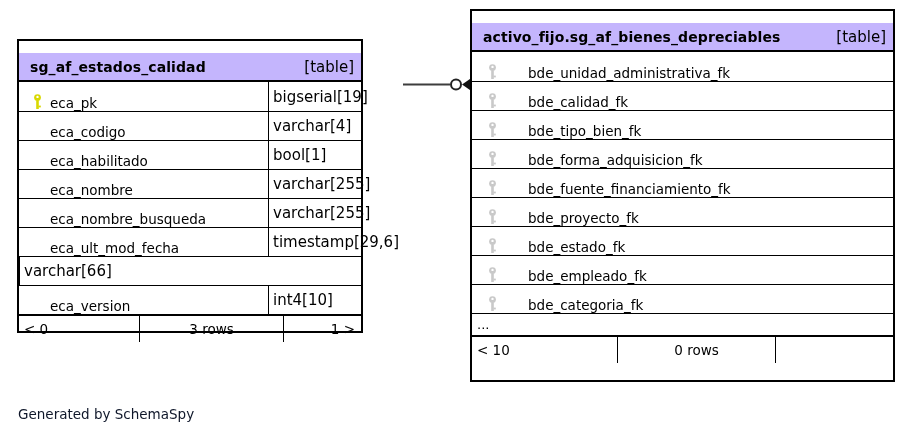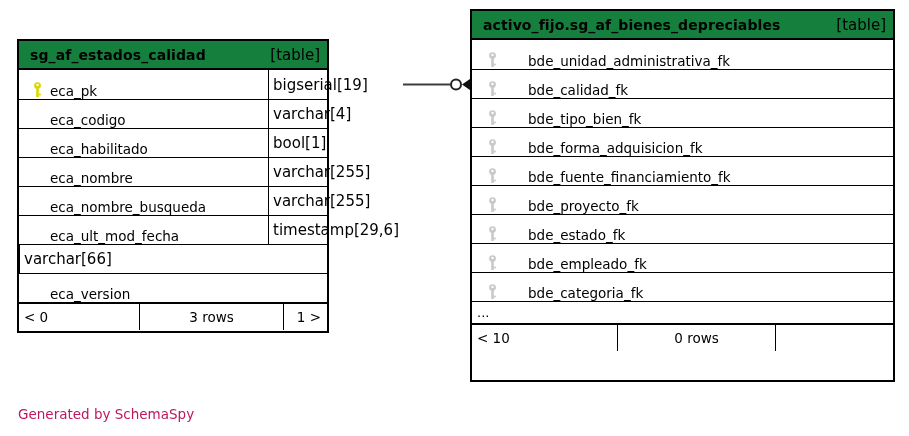--- a/index.html
+++ b/index.html
@@ -14,24 +14,25 @@
   }
   .tbl {
     position: absolute;
     background: #fff;
     border: 2px solid #000;
   }
   .tbl-header {
     display: flex;
     justify-content: space-between;
     align-items: center;
-    background: #15803d;
+    background: #c4b5fd;
     border-bottom: 2px solid #000;
     height: 29px;
     padding: 0 7px 0 11px;
+    margin-top: 12px;
   }
   .tbl-title { font-weight: bold; font-size: 14px; letter-spacing: 0.1px; }
   .tbl-badge { font-size: 15px; font-weight: normal; }
   .rows .row { height: 29px; display: flex; align-items: stretch; font-size: 13.5px; }
   .rows .row + .row { border-top: 1px solid #000; }
   .cell-name {
     display: flex; align-items: flex-end;
     padding-left: 13px;
   }
   .left-tbl .cell-name { flex: 0 0 249px; }
@@ -65,27 +66,27 @@
   .fcell-right { padding-right: 6px; justify-content: flex-end; flex: 1; }
   .left-tbl .fcell-left { flex: 0 0 120px; }
   .left-tbl .fcell-center { flex: 0 0 144px; }
   .right-tbl .fcell-left { flex: 0 0 145px; }
   .right-tbl .fcell-center { flex: 0 0 158px; }
   .connector { position: absolute; left: 403px; top: 76px; width: 68px; height: 17px; }
   .generated-by {
     position: absolute;
     left: 18px; top: 406px;
     font-size: 13.5px;
-    color: #be185d;
+    color: #0f172a;
   }
 </style>
 </head>
 <body>
 
-<div class="tbl left-tbl" style="left:17px; top:39px; width:312px; height:294px;">
+<div class="tbl left-tbl" style="left:17px; top:39px; width:346px; height:294px;">
   <div class="tbl-header">
     <span class="tbl-title">sg_af_estados_calidad</span>
     <span class="tbl-badge">[table]</span>
   </div>
   <div class="rows">
     <div class="row">
       <div class="cell-name">
         <span class="icon-slot">
           <svg width="11" height="18" viewBox="0 0 11 18">
             <circle cx="5.5" cy="4.6" r="3.4" fill="#d9d900"></circle>
@@ -134,20 +135,21 @@
       <div class="cell-type">timestamp[29,6]</div>
     </div>
     <div class="row">
       <div class="cell-type">varchar[66]</div>
     </div>
     <div class="row">
       <div class="cell-name">
         <span class="icon-slot"></span>
         <span>eca_version</span>
       </div>
+      <div class="cell-type">int4[10]</div>
     </div>
   </div>
   <div class="tbl-footer">
     <div class="fcell fcell-left">&lt; 0</div>
     <div class="fcell fcell-center">3 rows</div>
     <div class="fcell fcell-right">1 &gt;</div>
   </div>
 </div>
 
 <svg class="connector" width="68" height="17" viewBox="0 0 68 17">

